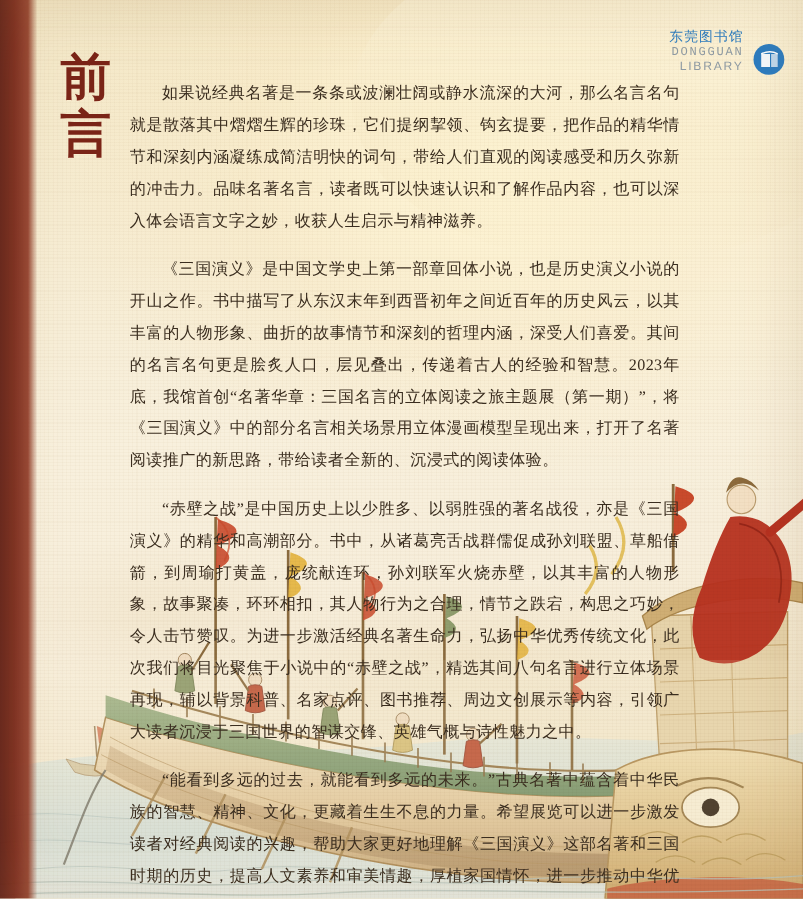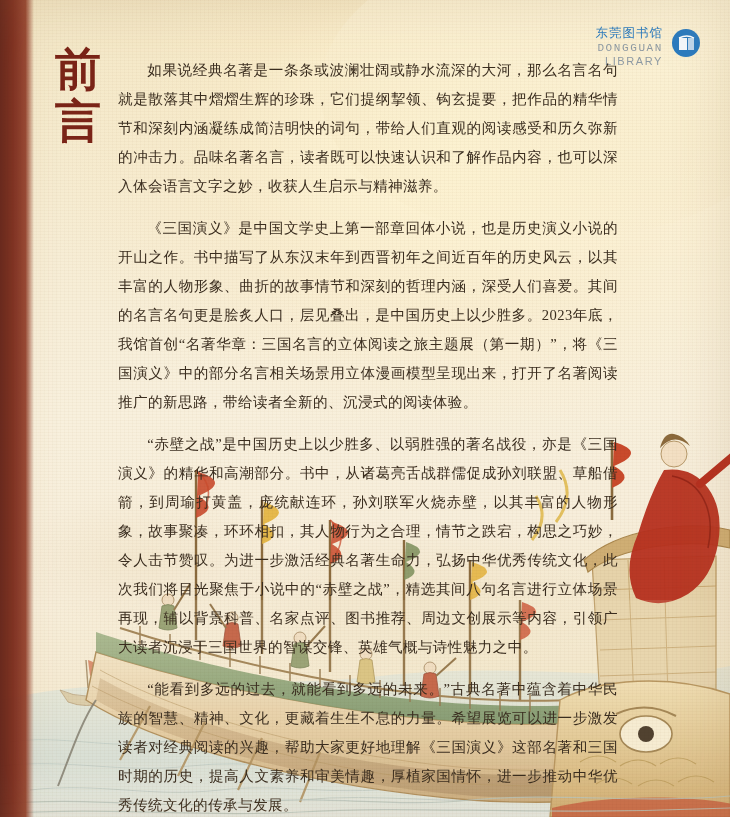--- a/index.html
+++ b/index.html
@@ -65,24 +65,24 @@
     font-weight: bold;
     text-shadow: 0 1px 0 rgba(255,240,210,0.5);
     font-family: "Liberation Serif", serif;
   }
   .title-block .ch {
     display: block;
   }
   
   .logo {
     position: absolute;
-    right: 29px;
+    right: 16px;
     top: 26px;
     display: flex;
-    align-items: flex-start;
+    align-items: flex-end;
     gap: 8px;
   }
   .logo-text {
     text-align: right;
     line-height: 1.25;
   }
   .logo-cn {
     font-size: 12.5px;
     color: #2b7bbf;
     letter-spacing: 1px;
@@ -112,21 +112,21 @@
     top: 56px;
     width: 500px;
     color: #3a2d1f;
     font-size: 14.6px;
     line-height: 29px;
     text-align: justify;
     letter-spacing: 0.4px;
     font-family: "Liberation Serif", serif;
   }
   .body-text p {
-    margin: 0 0 13px 0;
+    margin: 15px 0 13px 0;
     text-indent: 2em;
   }
   
   .art {
     position: absolute;
     inset: 0;
     pointer-events: none;
   }
   svg.art-svg {
     position: absolute;
@@ -385,19 +385,19 @@
         <circle cx="15" cy="15" r="14" fill="#2b7bbf"></circle>
         <path d="M8 10 h8 v12 h-8 z" fill="#ffffff" opacity="0.95"></path>
         <path d="M17 10 h6 v12 h-6 z" fill="#ffffff" opacity="0.7"></path>
         <path d="M8 10 q8 -4 15 0" fill="none" stroke="#ffffff" stroke-width="1.4"></path>
       </svg>
     </div>
   </div>
 
   <div class="body-text">
     <p>如果说经典名著是一条条或波澜壮阔或静水流深的大河，那么名言名句就是散落其中熠熠生辉的珍珠，它们提纲挈领、钩玄提要，把作品的精华情节和深刻内涵凝练成简洁明快的词句，带给人们直观的阅读感受和历久弥新的冲击力。品味名著名言，读者既可以快速认识和了解作品内容，也可以深入体会语言文字之妙，收获人生启示与精神滋养。</p>
-    <p>《三国演义》是中国文学史上第一部章回体小说，也是历史演义小说的开山之作。书中描写了从东汉末年到西晋初年之间近百年的历史风云，以其丰富的人物形象、曲折的故事情节和深刻的哲理内涵，深受人们喜爱。其间的名言名句更是脍炙人口，层见叠出，是中国历史上以少胜多。2023年底，我馆首创“名著华章：三国名言的立体阅读之旅主题展（第一期）”，将《三国演义》中的部分名言相关场景用立体漫画模型呈现出来，打开了名著阅读推广的新思路，带给读者全新的、沉浸式的阅读体验。</p>
+    <p>《三国演义》是中国文学史上第一部章回体小说，也是历史演义小说的开山之作。书中描写了从东汉末年到西晋初年之间近百年的历史风云，以其丰富的人物形象、曲折的故事情节和深刻的哲理内涵，深受人们喜爱。其间的名言名句更是脍炙人口，层见叠出，传递着古人的经验和智慧。2023年底，我馆首创“名著华章：三国名言的立体阅读之旅主题展（第一期）”，将《三国演义》中的部分名言相关场景用立体漫画模型呈现出来，打开了名著阅读推广的新思路，带给读者全新的、沉浸式的阅读体验。</p>
     <p>“赤壁之战”是中国历史上以少胜多、以弱胜强的著名战役，亦是《三国演义》的精华和高潮部分。书中，从诸葛亮舌战群儒促成孙刘联盟、草船借箭，到周瑜打黄盖，庞统献连环，孙刘联军火烧赤壁，以其丰富的人物形象，故事聚凑，环环相扣，其人物行为之合理，情节之跌宕，构思之巧妙，令人击节赞叹。为进一步激活经典名著生命力，弘扬中华优秀传统文化，此次我们将目光聚焦于小说中的“赤壁之战”，精选其间八句名言进行立体场景再现，辅以背景科普、名家点评、图书推荐、周边文创展示等内容，引领广大读者沉浸于三国世界的智谋交锋、英雄气概与诗性魅力之中。</p>
     <p>“能看到多远的过去，就能看到多远的未来。”古典名著中蕴含着中华民族的智慧、精神、文化，更藏着生生不息的力量。希望展览可以进一步激发读者对经典阅读的兴趣，帮助大家更好地理解《三国演义》这部名著和三国时期的历史，提高人文素养和审美情趣，厚植家国情怀，进一步推动中华优秀传统文化的传承与发展。</p>
   </div>
 
   <div class="vignette"></div>
 </div>
 
 </body></html>

